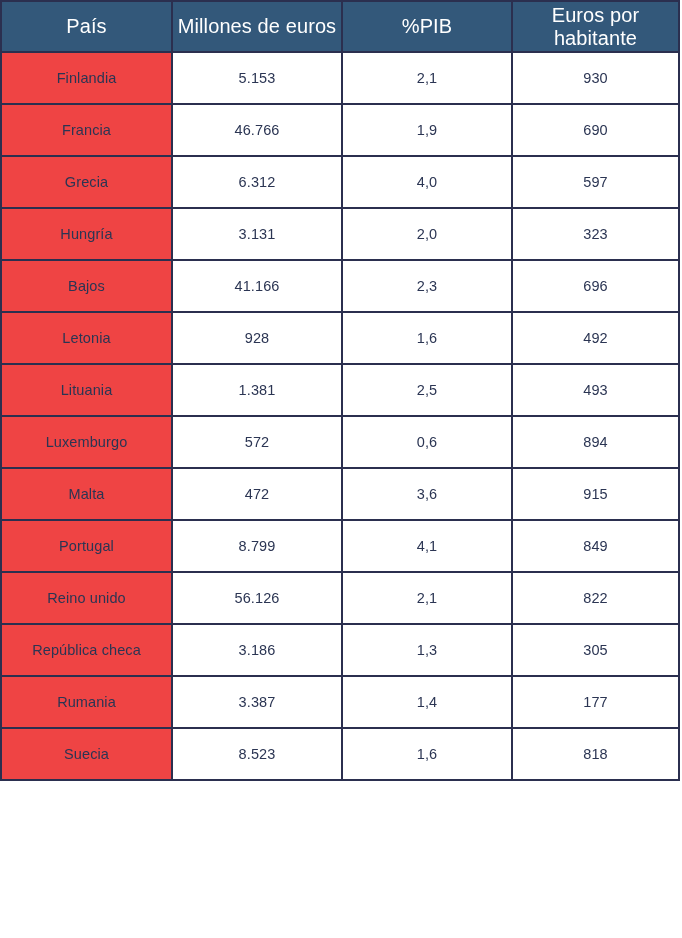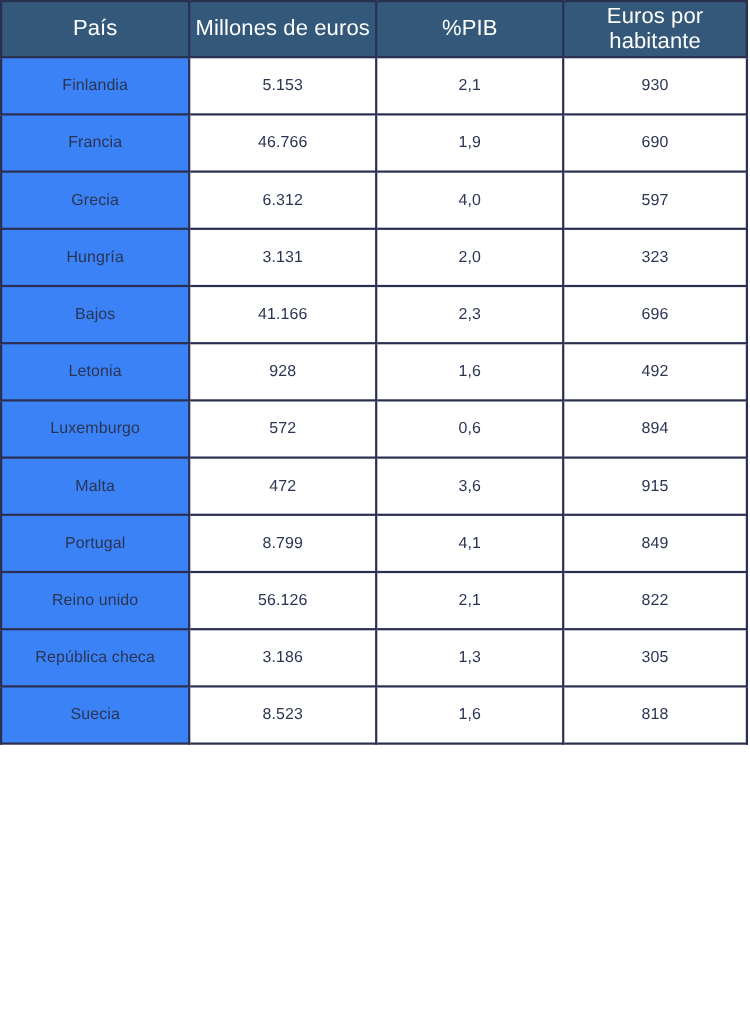--- a/index.html
+++ b/index.html
@@ -57,21 +57,21 @@
     font-size: 14.5px;
     font-weight: 400;
     color: #2b3553;
     background: #ffffff;
     border: 2px solid #2b2f4f;
     box-sizing: border-box;
     letter-spacing: 0.1px;
   }
 
   tbody td.country-cell {
-    background: #3b82f6;
+    background: #ef4444;
   }
 </style>
 </head>
 <body>
 
 <div class="table-wrap">
   <table class="data-table">
     <colgroup>
       <col class="col-country">
       <col class="col-millions">
@@ -117,20 +117,26 @@
           <td>2,3</td>
           <td>696</td>
         </tr>
         <tr>
           <td class="country-cell">Letonia</td>
           <td>928</td>
           <td>1,6</td>
           <td>492</td>
         </tr>
         <tr>
+          <td class="country-cell">Lituania</td>
+          <td>1.381</td>
+          <td>2,5</td>
+          <td>493</td>
+        </tr>
+        <tr>
           <td class="country-cell">Luxemburgo</td>
           <td>572</td>
           <td>0,6</td>
           <td>894</td>
         </tr>
         <tr>
           <td class="country-cell">Malta</td>
           <td>472</td>
           <td>3,6</td>
           <td>915</td>
@@ -147,20 +153,26 @@
           <td>2,1</td>
           <td>822</td>
         </tr>
         <tr>
           <td class="country-cell">República checa</td>
           <td>3.186</td>
           <td>1,3</td>
           <td>305</td>
         </tr>
         <tr>
+          <td class="country-cell">Rumania</td>
+          <td>3.387</td>
+          <td>1,4</td>
+          <td>177</td>
+        </tr>
+        <tr>
           <td class="country-cell">Suecia</td>
           <td>8.523</td>
           <td>1,6</td>
           <td>818</td>
         </tr>
       </tbody>
   </table>
 </div>
 
 </body></html>

